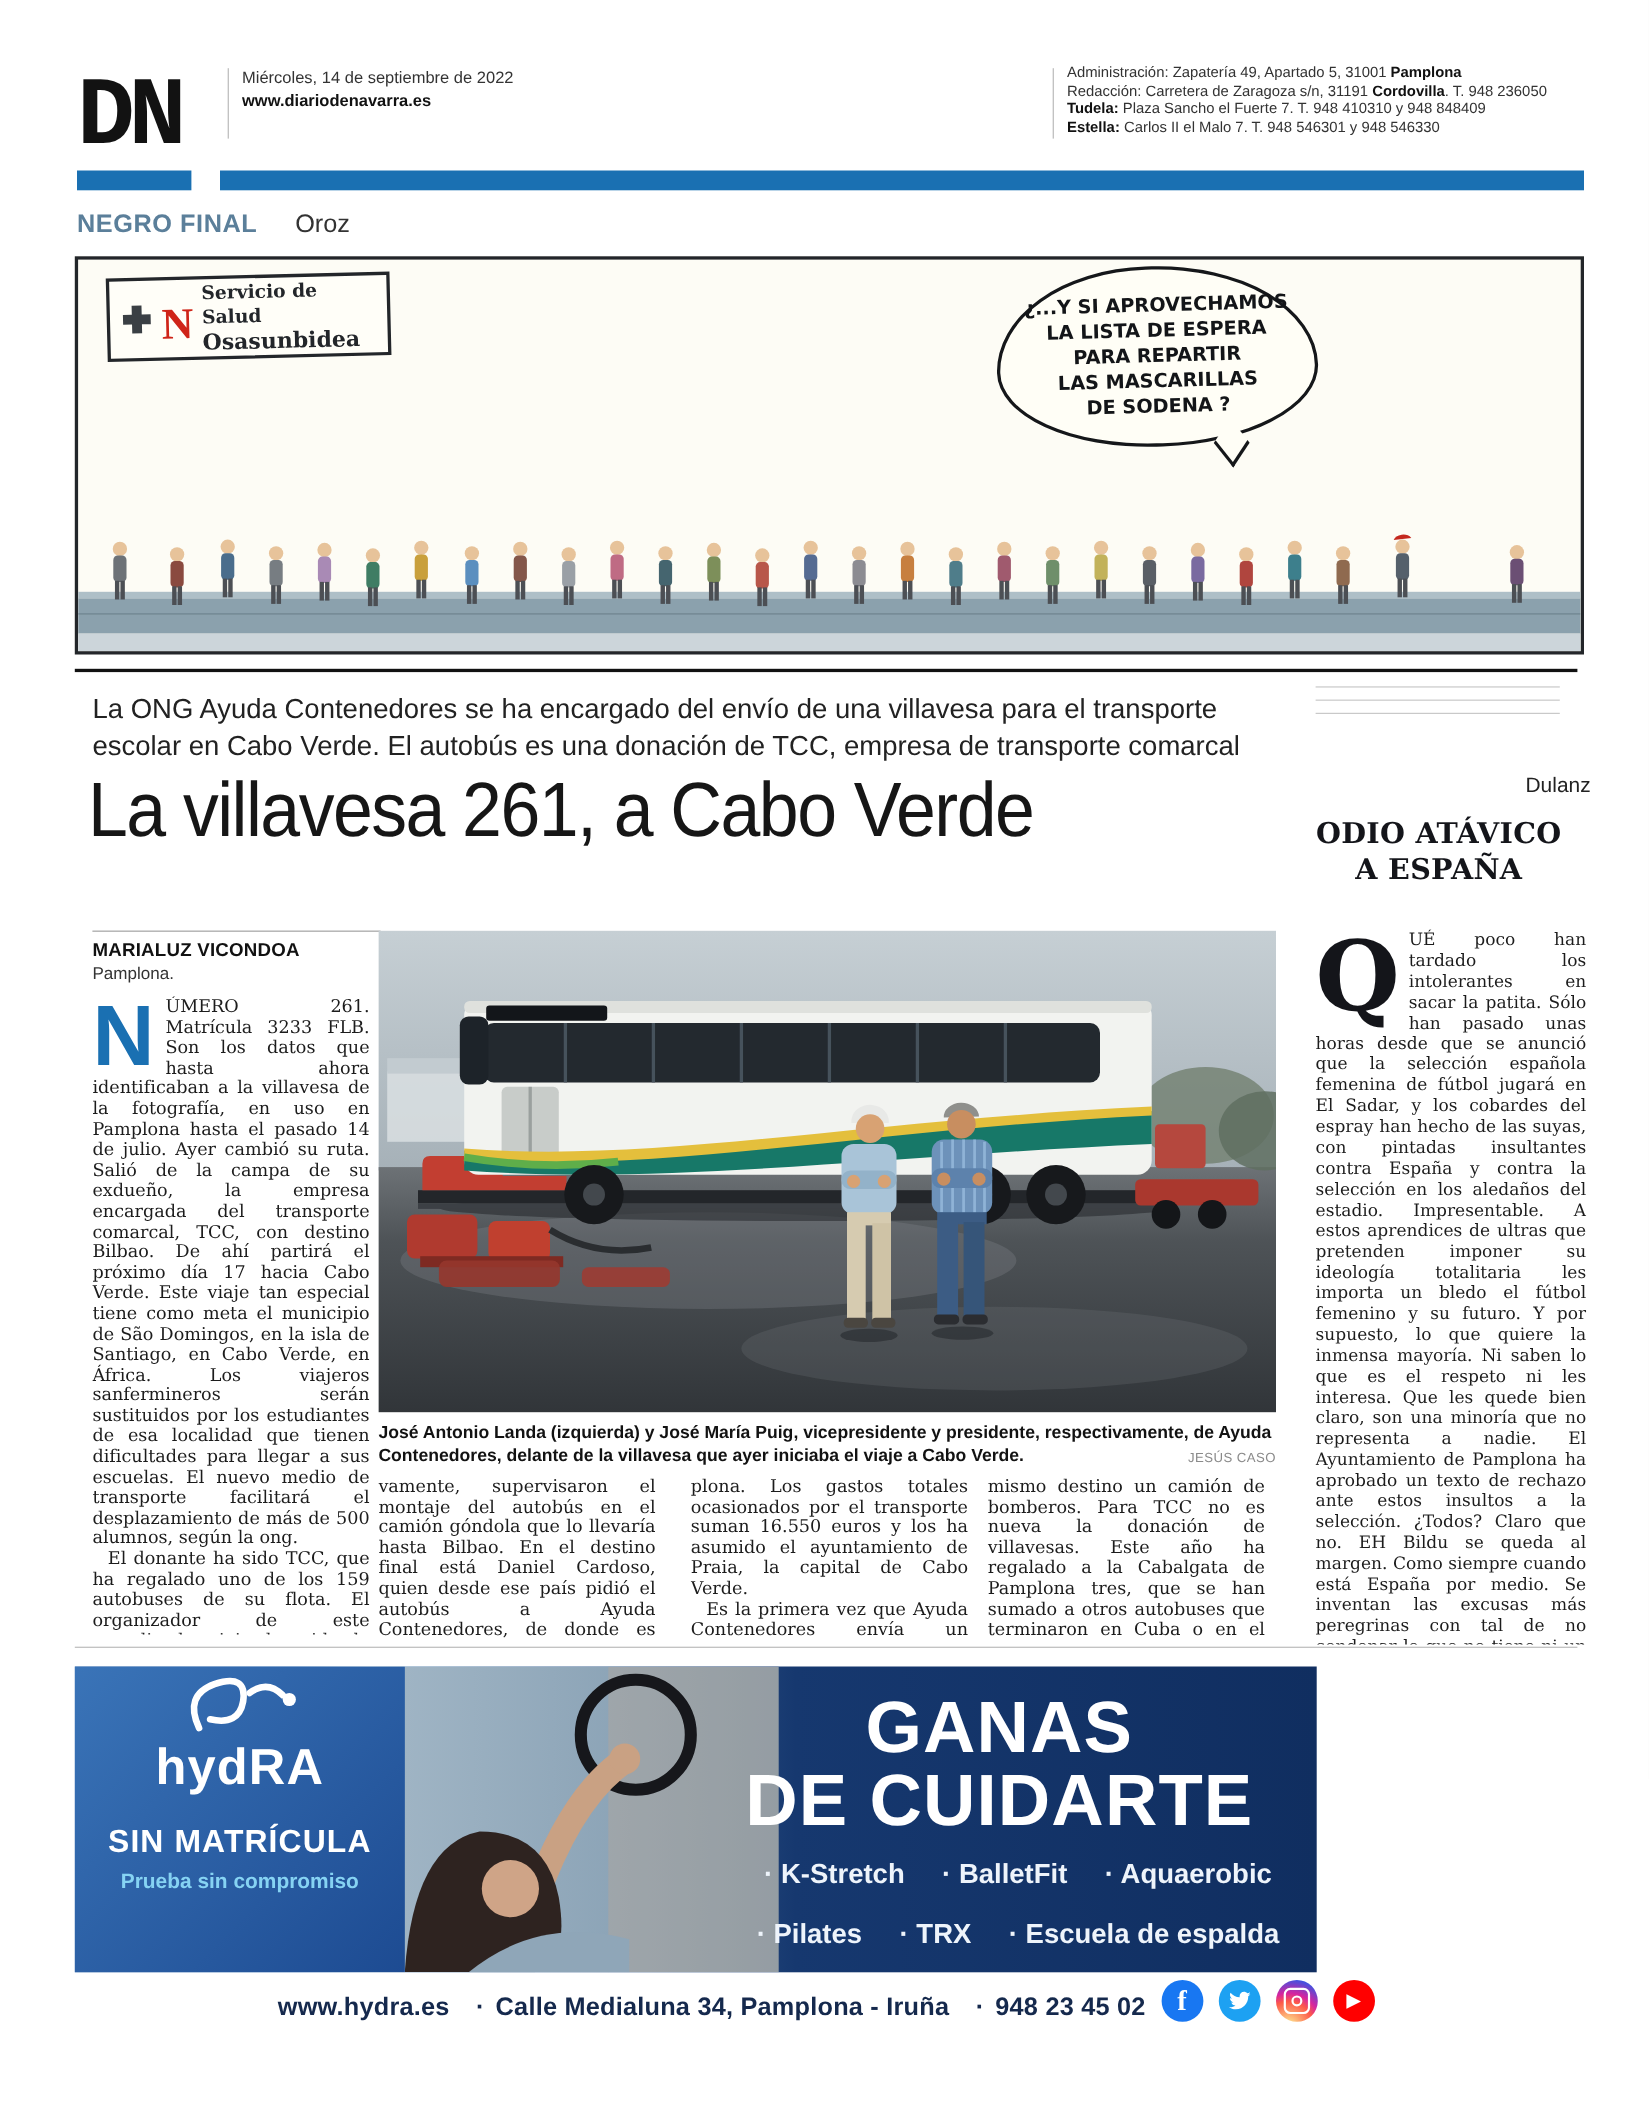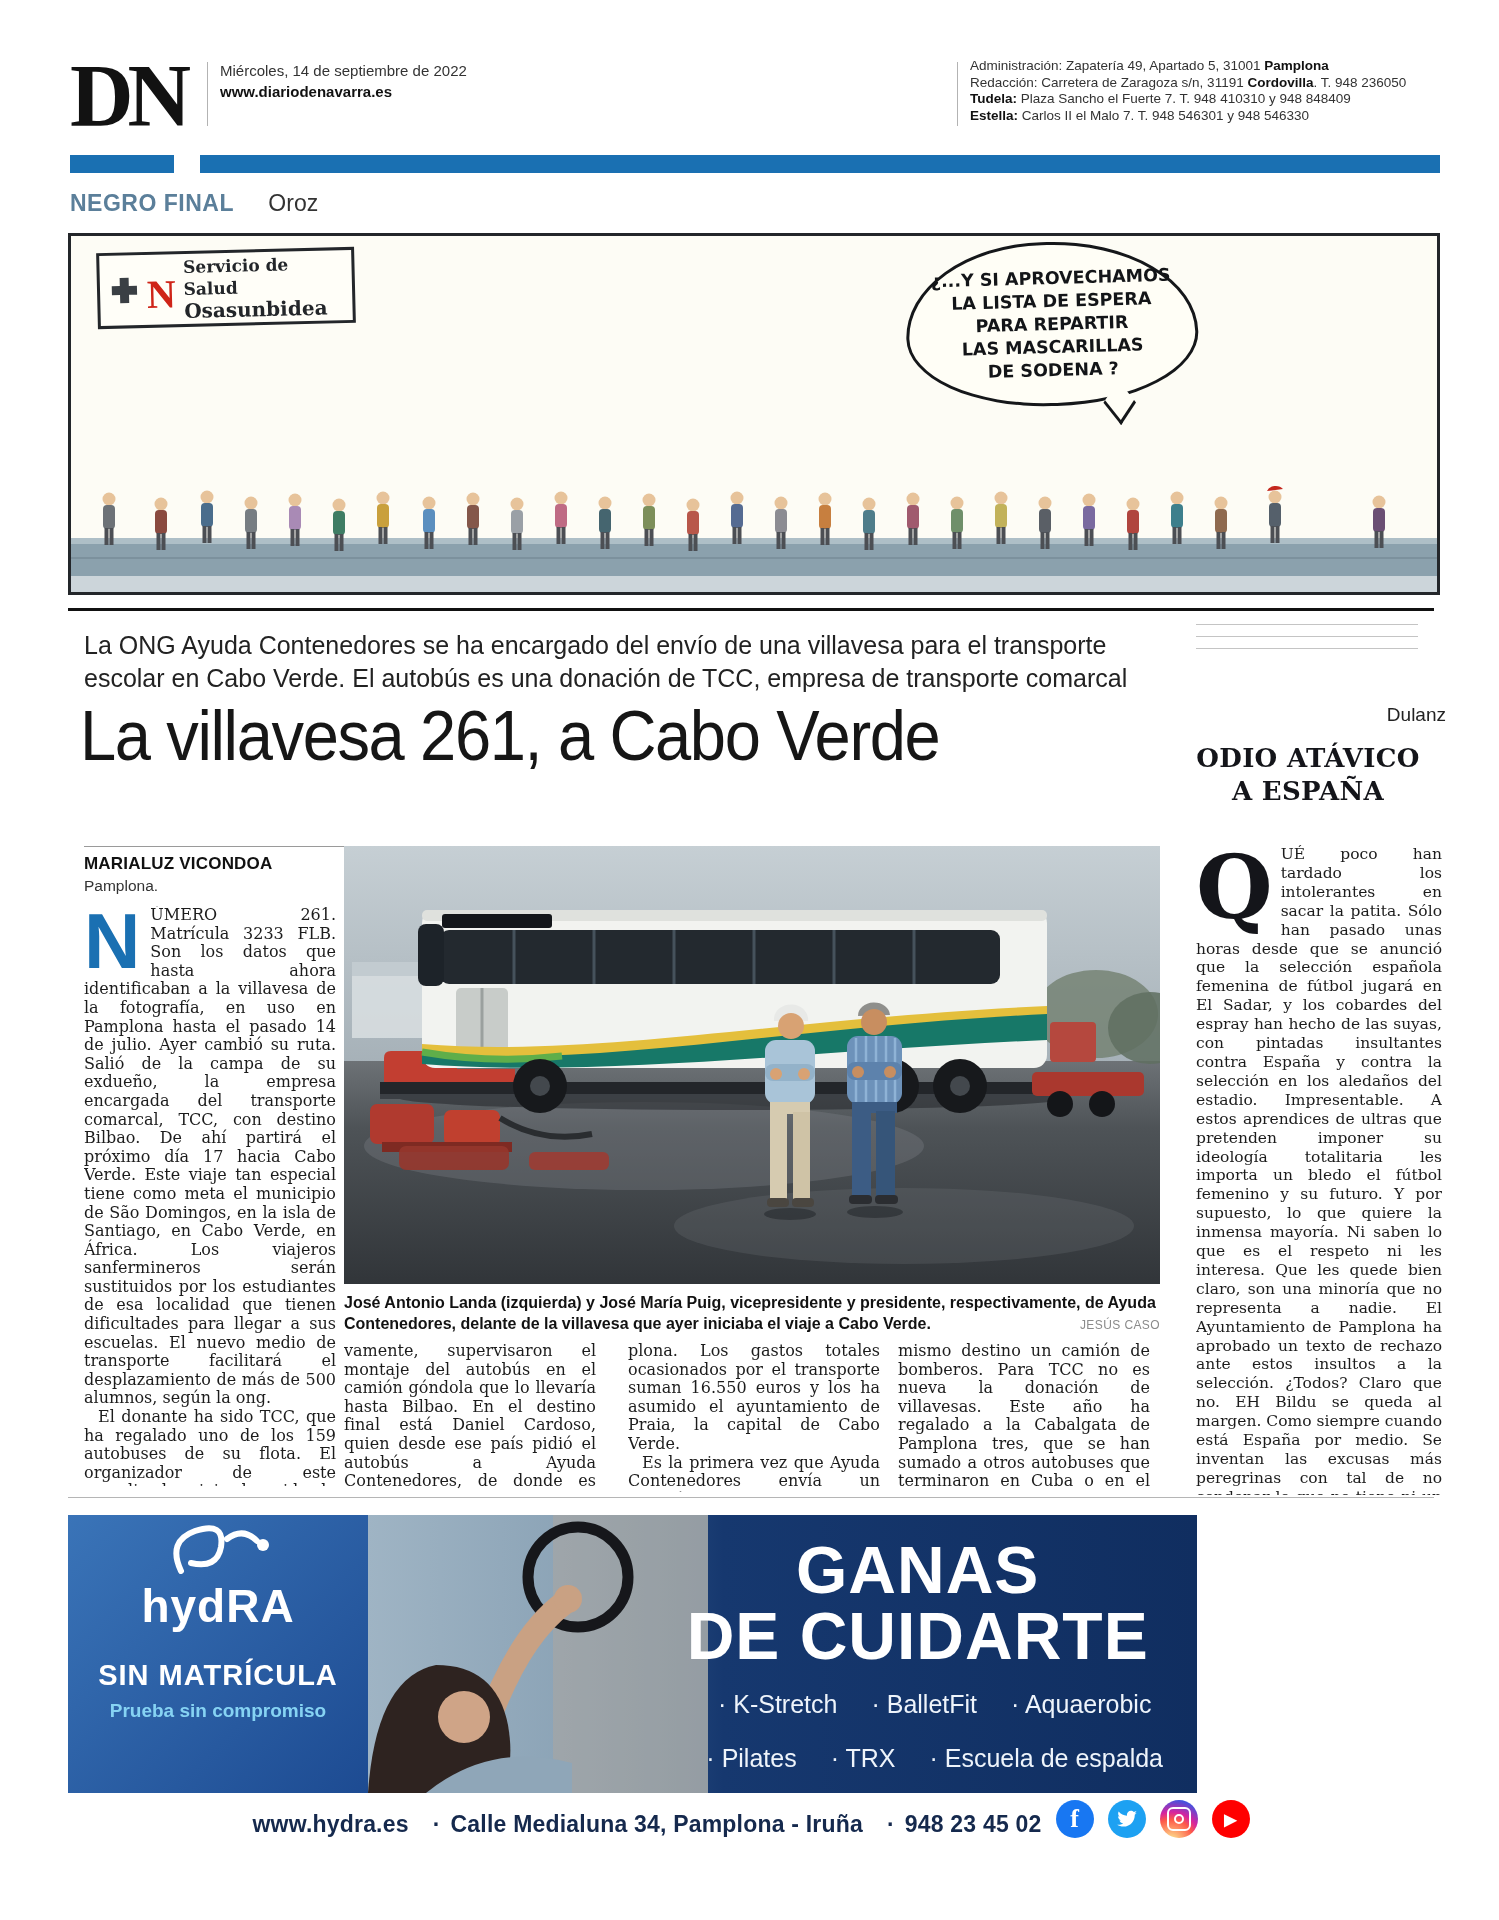--- a/index.html
+++ b/index.html
@@ -1,21 +1,21 @@
 <!DOCTYPE html>
 <html lang="es"><head>
 <meta charset="utf-8">
 <style>
   html,body{margin:0;padding:0;background:#e9e9e9;}
   .page{position:relative;width:1499px;height:1920px;margin:0 auto;background:#ffffff;
         font-family:"Liberation Sans",sans-serif;color:#1a1a1a;overflow:hidden;}
   .abs{position:absolute;}
 
   
-  .dn-logo{left:70px;top:48px;font-family:Liberation Serif, serif;font-weight:bold;
+  .dn-logo{left:70px;top:60px;font-family:Liberation Mono, monospace;font-weight:bold;
            font-size:88px;line-height:96px;letter-spacing:-6px;color:#121212;}
   .hdr-div{width:1px;background:#b3b3b3;top:62px;height:64px;}
   .hdr-d1{left:207px;} .hdr-d2{left:957px;}
   .hdr-date{left:220px;top:60px;font-size:15px;line-height:21px;color:#333;}
   .hdr-date .site{font-weight:bold;color:#111;}
   .hdr-contact{left:970px;top:58px;width:478px;font-size:13.5px;line-height:16.5px;color:#333;}
   .hdr-contact b{color:#111;}
   .bar{top:155px;height:18px;background:#1a70b2;}
   .bar-a{left:70px;width:104px;} .bar-b{left:200px;width:1240px;}
 
@@ -93,21 +93,21 @@
       background:linear-gradient(90deg,#2b62a8 0%,#3a74b8 18%,#6e97bd 24%,#16386f 58%,#102e60 100%);}
   .ad-left{position:absolute;left:0;top:0;width:300px;height:278px;
       background:linear-gradient(135deg,#3a74b8,#1d4b92);display:flex;flex-direction:column;
       align-items:center;color:#fff;}
   .ad-brand{font-size:46px;font-weight:800;letter-spacing:1px;margin-top:-6px;}
   .ad-offer{font-size:29px;font-weight:800;letter-spacing:1px;margin-top:26px;}
   .ad-offer-sub{font-size:19px;font-weight:bold;color:#86d3f3;margin-top:8px;}
   .ad-woman{position:absolute;left:300px;top:0;width:340px;height:278px;}
   .ad-right{position:absolute;right:34px;top:22px;text-align:center;color:#fff;}
   .ad-h1,.ad-h2{font-size:66px;line-height:66px;font-weight:800;letter-spacing:1px;}
-  .ad-services{margin-top:16px;font-size:25px;line-height:38px;font-weight:normal;color:#eef4fb;}
+  .ad-services{margin-top:16px;font-size:25px;line-height:38px;font-weight:bold;color:#eef4fb;}
   .ad-services span{margin-left:34px;}
   .ad-services span::before{content:"· ";}
 
   .ad-contact{left:68px;top:1800px;width:1366px;display:flex;justify-content:center;
               align-items:flex-end;gap:14px;}
   .ad-contact .txt{font-size:23px;font-weight:bold;color:#15294d;letter-spacing:.2px;}
   .ad-contact .sep::before{content:"·";margin:0 10px;color:#15294d;font-weight:bold;}
   .soc{width:38px;height:38px;border-radius:50%;display:flex;align-items:center;
        justify-content:center;color:#fff;font-weight:bold;}
   .soc-fb{background:#1877f2;font-family:"Liberation Serif",serif;font-size:26px;}

